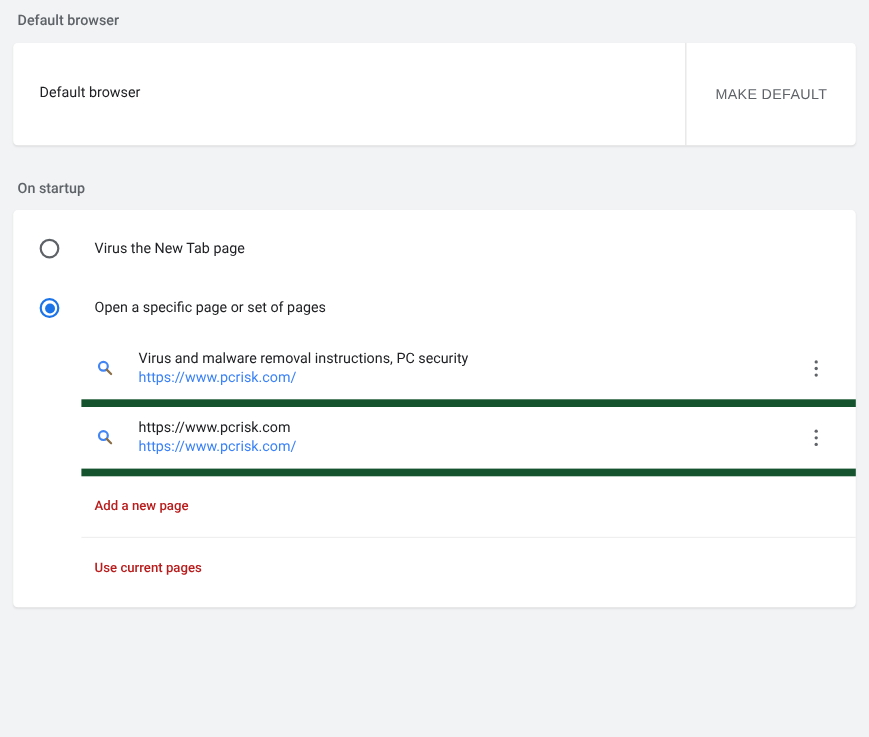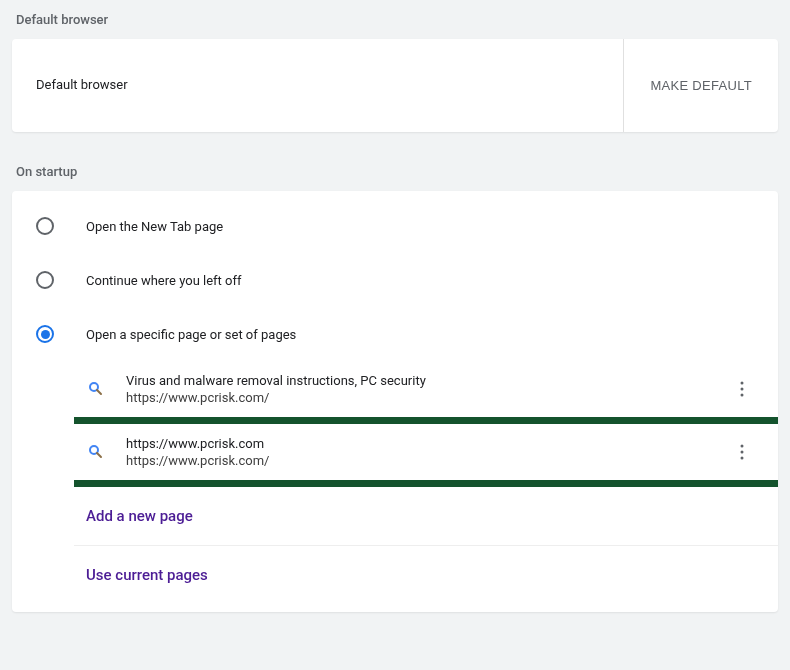--- a/index.html
+++ b/index.html
@@ -119,42 +119,42 @@
     .page-info {
       flex: 1;
     }
     .page-title {
       font-size: 13px;
       color: #202124;
       margin-bottom: 2px;
     }
     .page-url {
       font-size: 13px;
-      color: #404040;
+      color: #3b82f6;
     }
     .page-menu {
       width: 24px;
       height: 24px;
       display: flex;
       align-items: center;
       justify-content: center;
       cursor: pointer;
       color: #5f6368;
       font-size: 18px;
     }
     .link-row {
       padding: 20px 12px;
       border-bottom: 1px solid #eee;
     }
     .link-row:last-child {
       border-bottom: none;
     }
     .link-text {
-      color: #4c1d95;
-      font-size: 15px;
+      color: #b91c1c;
+      font-size: 12px;
       font-weight: 500;
       cursor: pointer;
     }
     .advanced-row {
       display: flex;
       align-items: center;
       justify-content: center;
       padding: 24px 0;
       cursor: pointer;
       position: relative;
@@ -190,27 +190,23 @@
     </div>
     <button class="make-default-btn">MAKE DEFAULT</button>
   </div>
 
   <div class="section-header">On startup</div>
 
   <div class="card startup-card">
 
     <div class="radio-row">
       <div class="radio-outer"></div>
-      <div class="radio-label">Open the New Tab page</div>
-    </div>
-
-    <div class="radio-row">
-      <div class="radio-outer"></div>
-      <div class="radio-label">Continue where you left off</div>
-    </div>
+      <div class="radio-label">Virus the New Tab page</div>
+    </div>
+
 
     <div class="radio-row">
       <div class="radio-outer selected">
           <div class="radio-inner"></div>
         </div>
       <div class="radio-label">Open a specific page or set of pages</div>
     </div>
 
     <div class="startup-pages">
 

